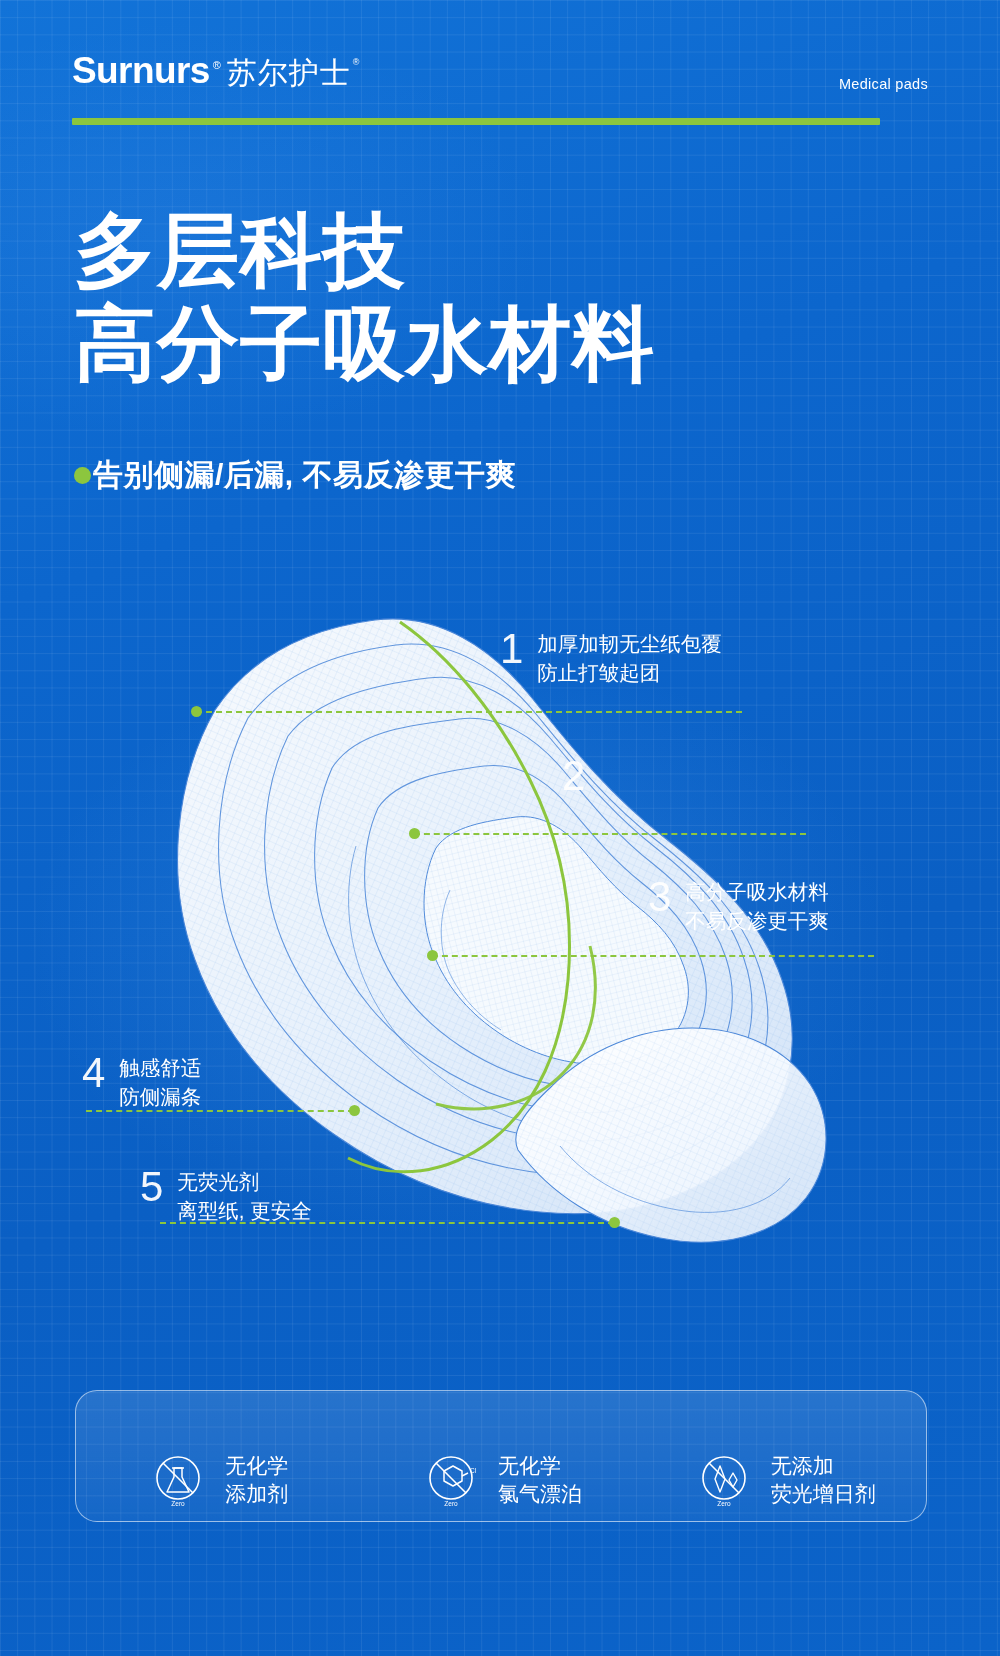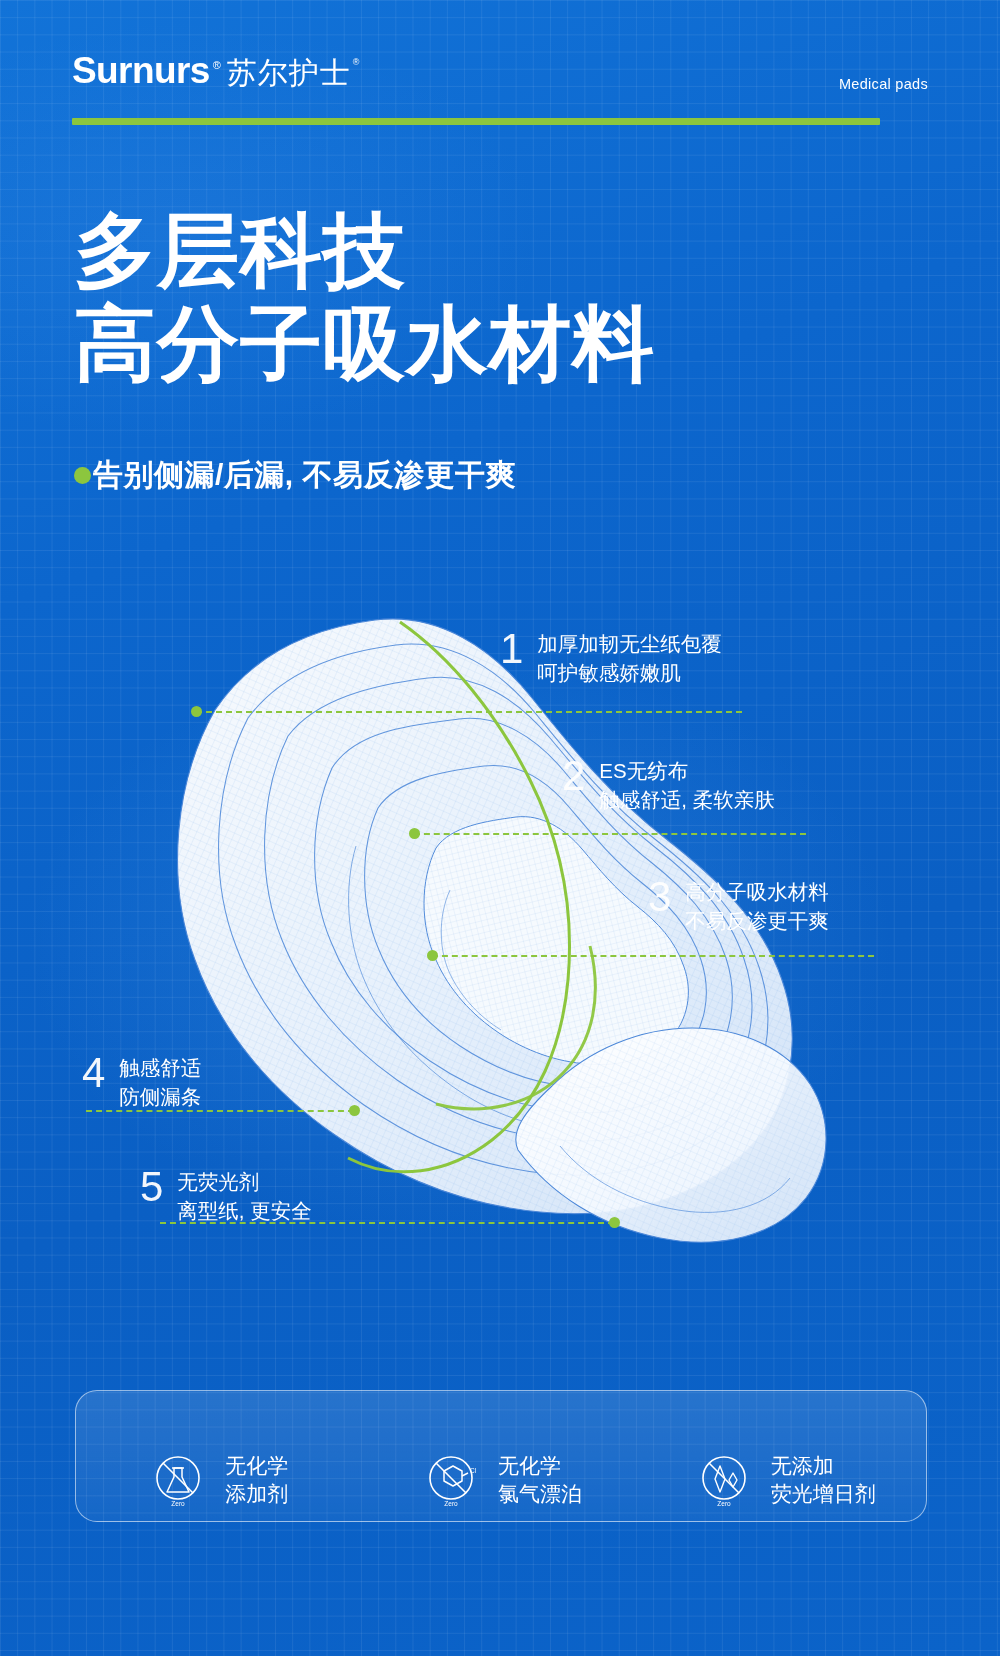--- a/index.html
+++ b/index.html
@@ -362,30 +362,26 @@
   <div class="leader l-4"></div>
   <div class="leader-dot d-4"></div>
 
   <div class="leader l-5"></div>
   <div class="leader-dot d-5"></div>
 
   <div class="callout c1">
     <span class="num">1</span>
     <span class="txt">
       <span>加厚加韧无尘纸包覆</span><br>
-      <span>呵护敏感娇嫩肌</span>
+      <span>防止打皱起团</span>
     </span>
   </div>
 
   <div class="callout c2">
     <span class="num">2</span>
-    <span class="txt">
-      <span>ES无纺布</span><br>
-      <span>触感舒适, 柔软亲肤</span>
-    </span>
   </div>
 
   <div class="callout c3">
     <span class="num">3</span>
     <span class="txt">
       <span>高分子吸水材料</span><br>
       <span>不易反渗更干爽</span>
     </span>
   </div>
 

